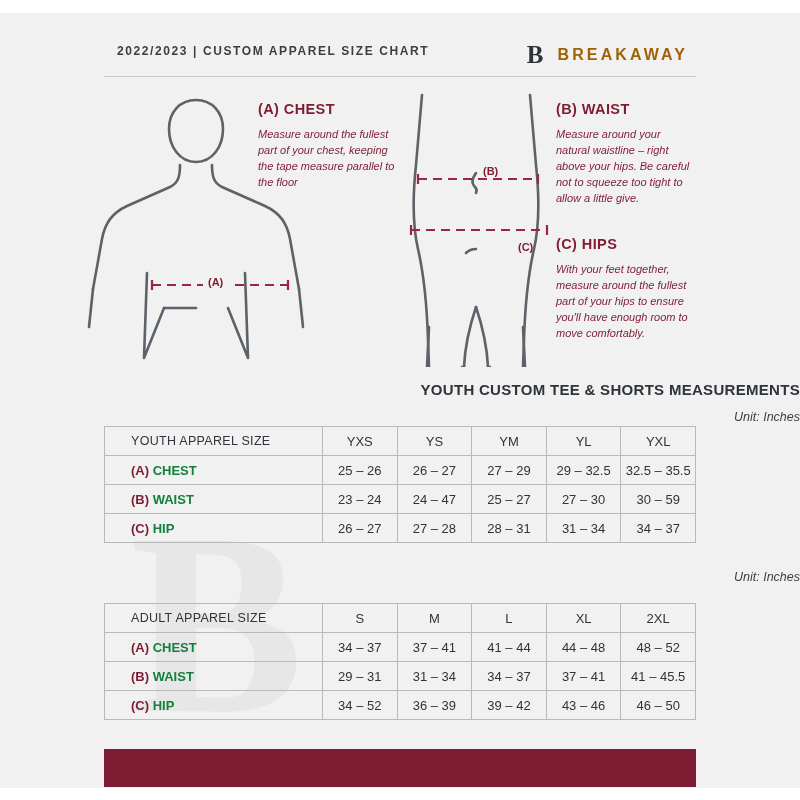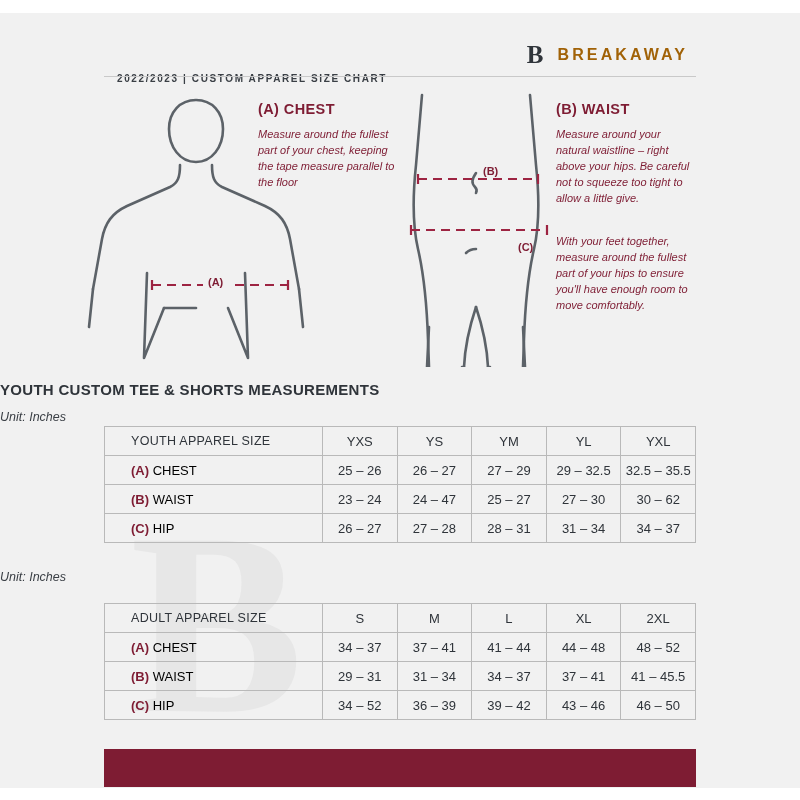--- a/index.html
+++ b/index.html
@@ -48,25 +48,24 @@
     position: absolute;
     left: 0;
     top: 0;
     width: 800px;
     height: 62px;
   }
   .header-title {
     position: absolute;
     left: 117px;
     top: 31px;
-    font-size: 10px;
+    font-size: 12px;
     font-weight: bold;
     letter-spacing: 1.6px;
     color: #3a3f45;
-    margin-top: 29px;
   }
   .brand {
     position: absolute;
     right: 112px;
     top: 29px;
     display: flex;
     align-items: center;
     gap: 14px;
   }
   .brand-mark {
@@ -129,21 +128,21 @@
   .tag-b { left: 483px; top: 88px; }
   .tag-c { left: 518px; top: 164px; }
 
   .figures svg { position: absolute; left: 0; top: 0; }
 
   
   .section {
     position: absolute;
     left: 0;
     width: 800px;
-    text-align: left;
+    text-align: right;
   }
   .sec-youth { top: 368px; }
   .sec-adult { top: 545px; }
   .sec-title {
     font-size: 15px;
     font-weight: bold;
     color: #2f343a;
     letter-spacing: 0.3px;
   }
   .sec-unit {
@@ -182,22 +181,22 @@
   th.col-label {
     font-weight: normal;
     font-size: 12.5px;
     letter-spacing: 0.3px;
   }
   .lab {
     color: #7e1c33;
     font-weight: bold;
   }
   .rowname {
-    font-weight: normal;
-    color: #000000;
+    font-weight: bold;
+    color: #15803d;
     text-align: right;
   }
 
   
   .footer-bar {
     position: absolute;
     left: 104px;
     top: 736px;
     width: 592px;
     height: 38px;
@@ -262,20 +261,21 @@
 
       <div class="note note-chest">
         <span class="note-title">(A) CHEST</span>
         <span>Measure around the fullest part of your chest, keeping the tape measure parallel to the floor</span>
       </div>
       <div class="note note-waist">
         <span class="note-title">(B) WAIST</span>
         <span>Measure around your natural waistline – right above your hips. Be careful not to squeeze too tight to allow a little give.</span>
       </div>
       <div class="note note-hips">
+        <span class="note-title">(C) HIPS</span>
         <span>With your feet together, measure around the fullest part of your hips to ensure you'll have enough room to move comfortably.</span>
       </div>
 
       <div class="tag tag-a">(A)</div>
       <div class="tag tag-b">(B)</div>
       <div class="tag tag-c">(C)</div>
     </div>
 
     <div class="section sec-youth">
       <div class="sec-title">YOUTH CUSTOM TEE &amp; SHORTS MEASUREMENTS</div>
@@ -307,21 +307,21 @@
         </tr>
         <tr>
           <td class="col-label">
             <span class="lab">(B)</span>
             <span class="rowname">WAIST</span>
           </td>
           <td>23 – 24</td>
           <td>24 – 47</td>
           <td>25 – 27</td>
           <td>27 – 30</td>
-          <td>30 – 62</td>
+          <td>30 – 59</td>
         </tr>
         <tr>
           <td class="col-label">
             <span class="lab">(C)</span>
             <span class="rowname">HIP</span>
           </td>
           <td>26 – 27</td>
           <td>27 – 28</td>
           <td>28 – 31</td>
           <td>31 – 34</td>

